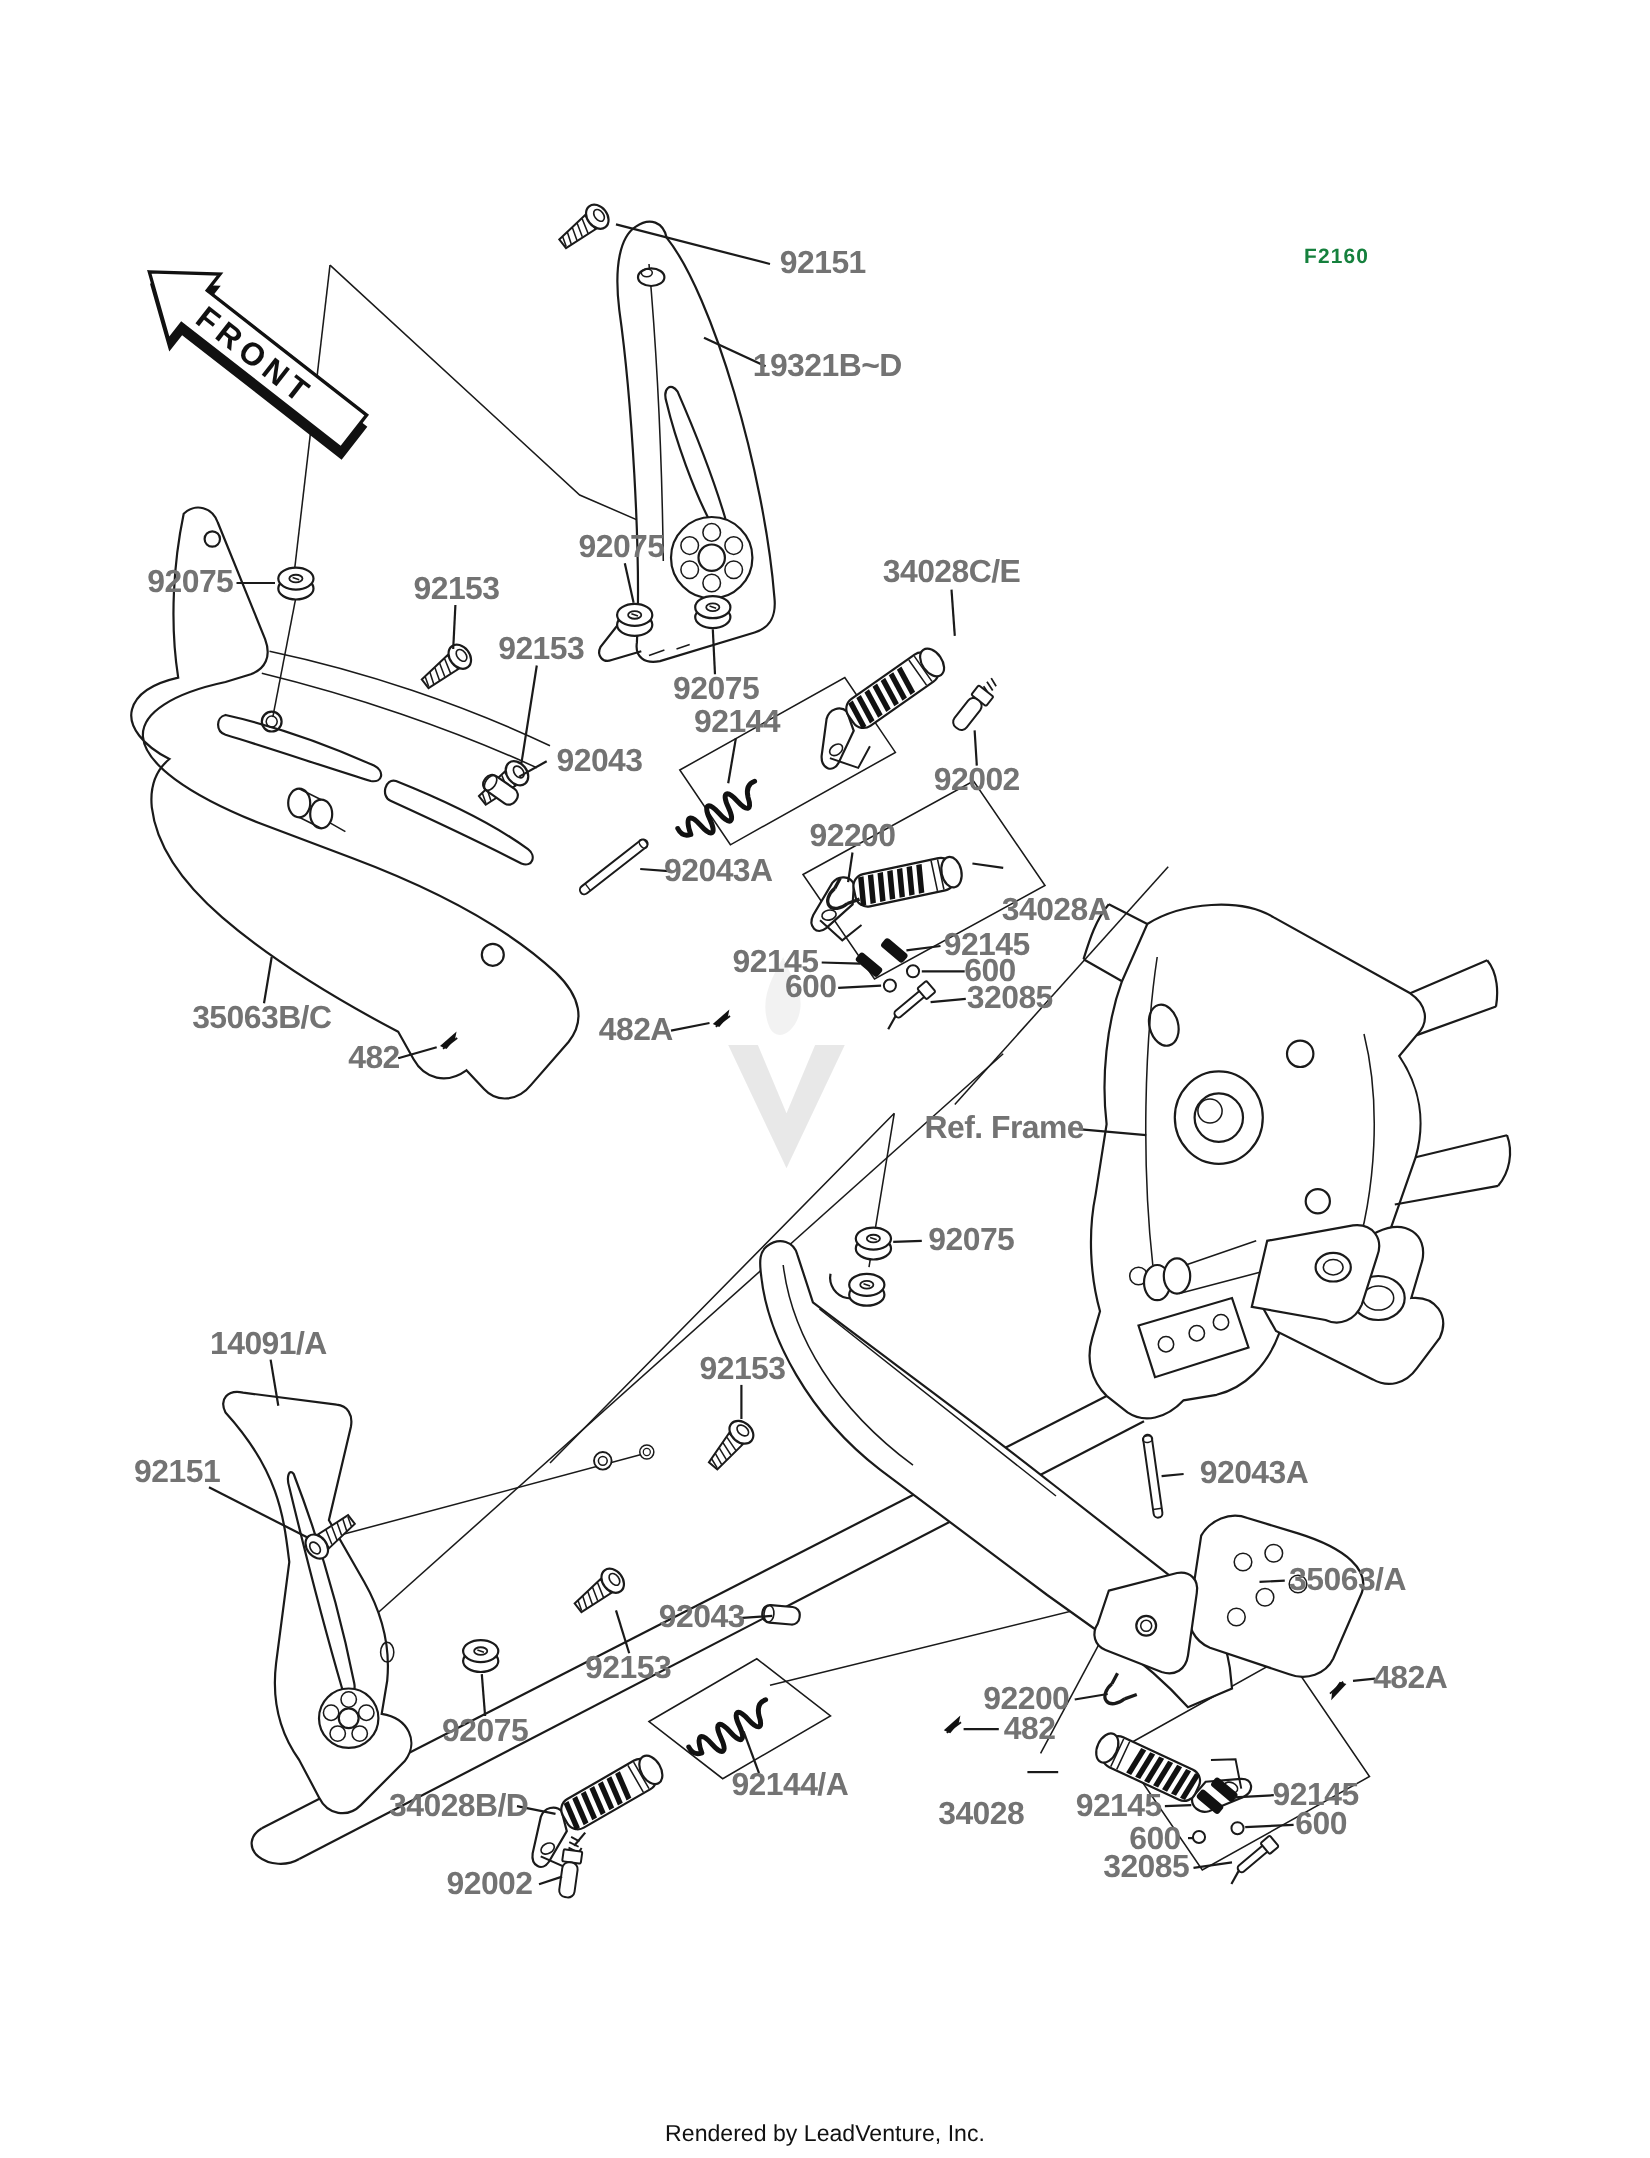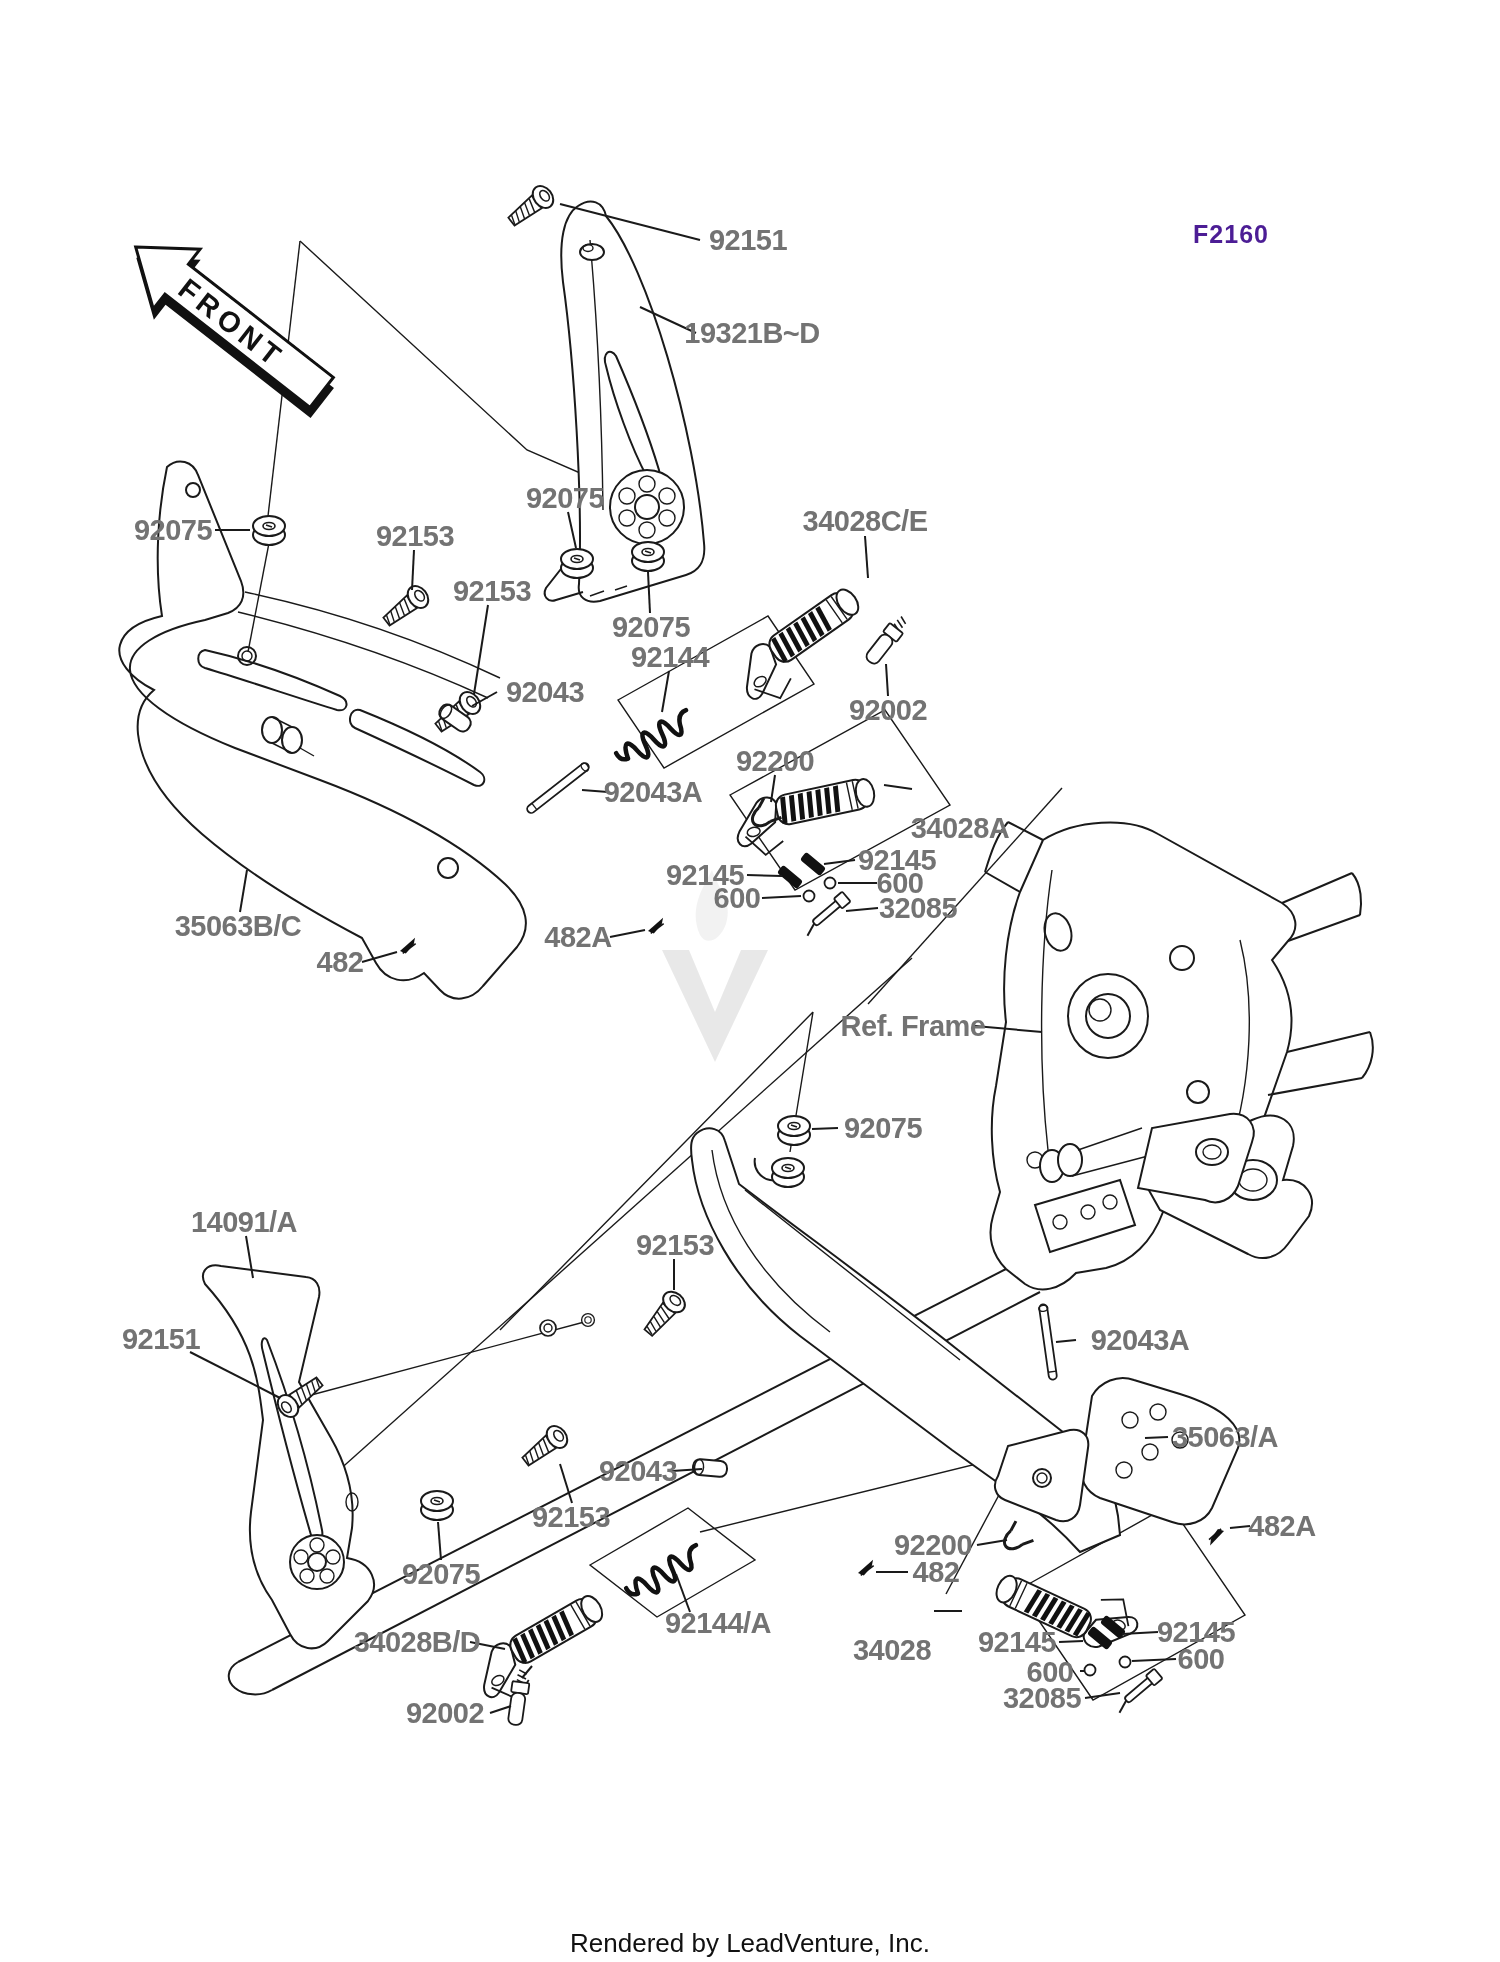--- a/index.html
+++ b/index.html
@@ -3,25 +3,25 @@
 <meta charset="utf-8">
 <style>
   html,body{margin:0;padding:0;background:#fff;}
   #stage{position:relative;width:1500px;height:1962px;background:#fff;overflow:hidden;
          font-family:"Liberation Sans",sans-serif;}
   #art{position:absolute;left:0;top:0;}
   .part-label{position:absolute;transform:translate(-50%,-50%);white-space:nowrap;
     font-family:"Liberation Sans",sans-serif;font-weight:bold;font-size:29px;
     letter-spacing:-0.5px;color:#737373;}
   #diagram-code{position:absolute;left:1215px;top:234px;transform:translate(-50%,-50%);
-    font-weight:bold;font-size:25px;color:#4c1d95;letter-spacing:1px;margin-left:16px;}
+    font-weight:bold;font-size:19px;color:#15803d;letter-spacing:1px;}
   #watermark-text{position:absolute;left:726px;top:1097px;transform:translate(-50%,-50%);
     font-weight:bold;font-size:64px;letter-spacing:12px;color:rgba(0,0,0,0.085);}
   #footer-text{position:absolute;left:0;top:1928px;width:100%;text-align:center;
-    font-size:26px;color:#111;}
+    font-size:21px;color:#111;}
   svg .ln{stroke:#1a1a1a;stroke-width:2;fill:none;}
   svg .thin{stroke:#1a1a1a;stroke-width:1.4;fill:none;}
   svg .fillw{fill:#fff;stroke:#1a1a1a;stroke-width:2;}
 </style>
 </head>
 <body>
 
 <div id="stage">
 
 <svg id="art" width="1500" height="1962" viewBox="0 0 1500 1962">

